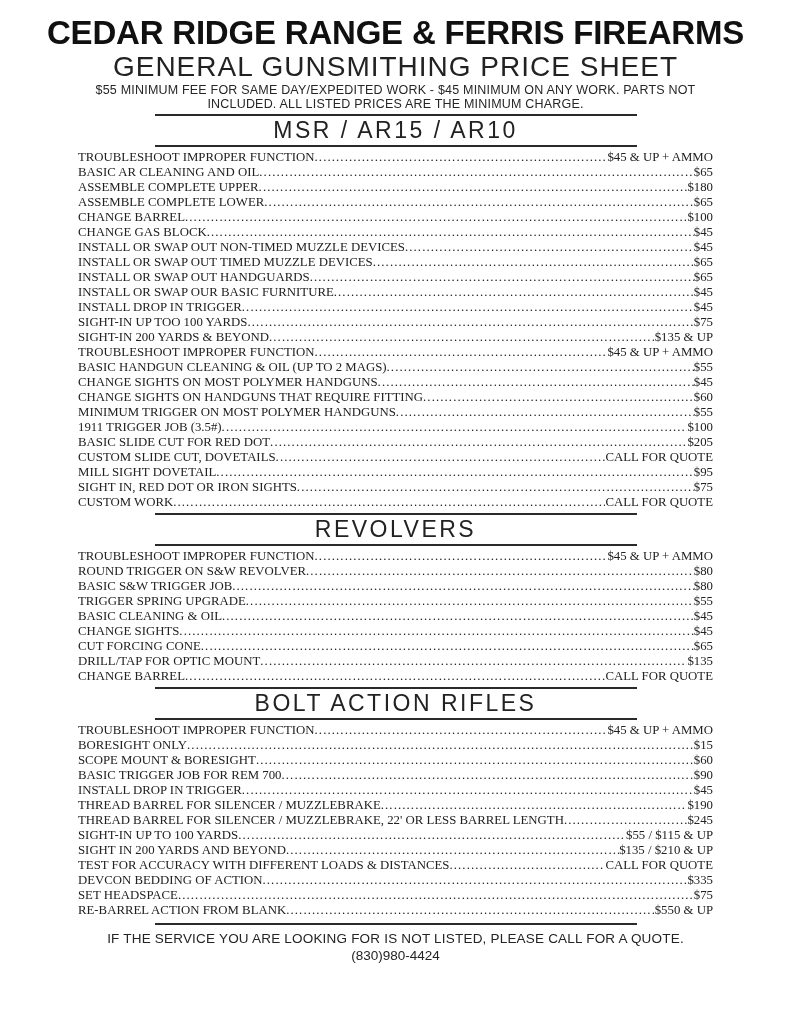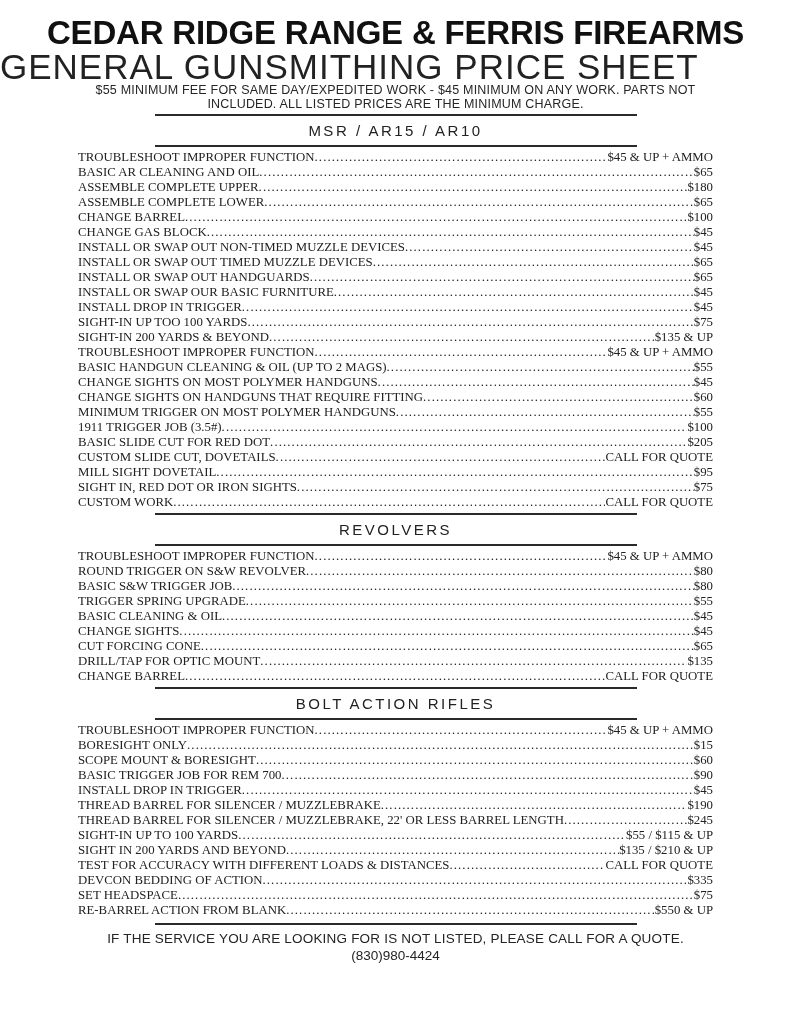--- a/index.html
+++ b/index.html
@@ -18,21 +18,22 @@
     margin: 6px 8px 0;
     text-align: center;
     font-size: 33px;
     line-height: 38px;
     font-weight: 800;
     letter-spacing: -0.2px;
     color: #101010;
     white-space: nowrap;
   }
   .subtitle {
-    font-size: 35px;
+    text-align: center;
+    font-size: 28px;
     line-height: 30px;
     font-weight: 400;
     letter-spacing: 1px;
     color: #222;
   }
   .note {
     margin-top: 2px;
     text-align: center;
     font-size: 12.5px;
     line-height: 13.5px;
@@ -43,21 +44,21 @@
     width: 482px;
     margin: 3px auto 3px;
   }
   .rule {
     height: 0;
     border-top: 2px solid #2a2a2a;
   }
   .heading {
     margin: 1px 0;
     text-align: center;
-    font-size: 15px;
+    font-size: 23px;
     line-height: 27px;
     font-weight: 400;
     letter-spacing: 2.5px;
     color: #222;
   }
   .rows { margin: 0 78px; font-family: Liberation Serif, serif; }
   .row {
     display: flex;
     align-items: baseline;
     font-size: 12.8px;

